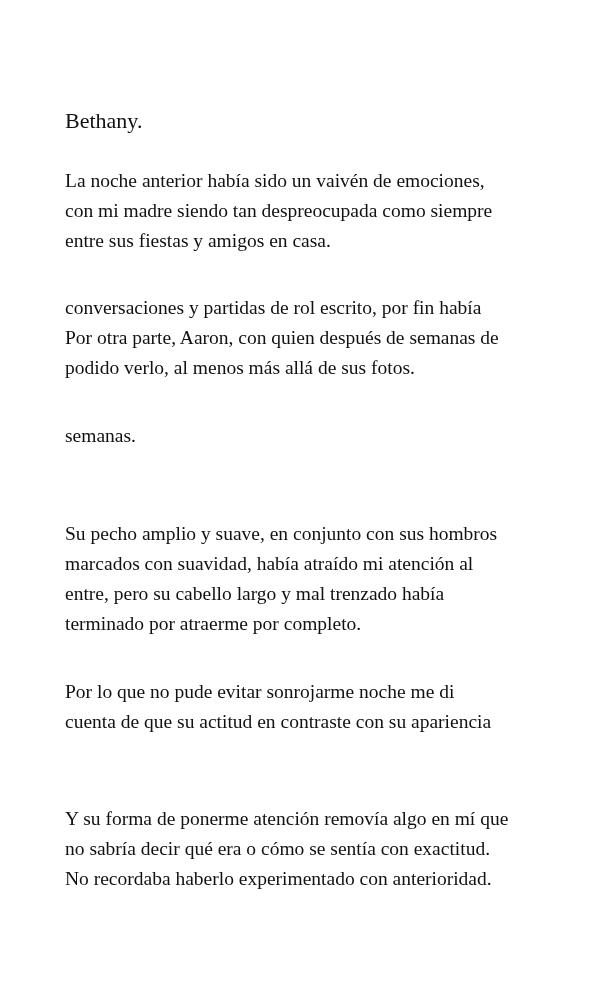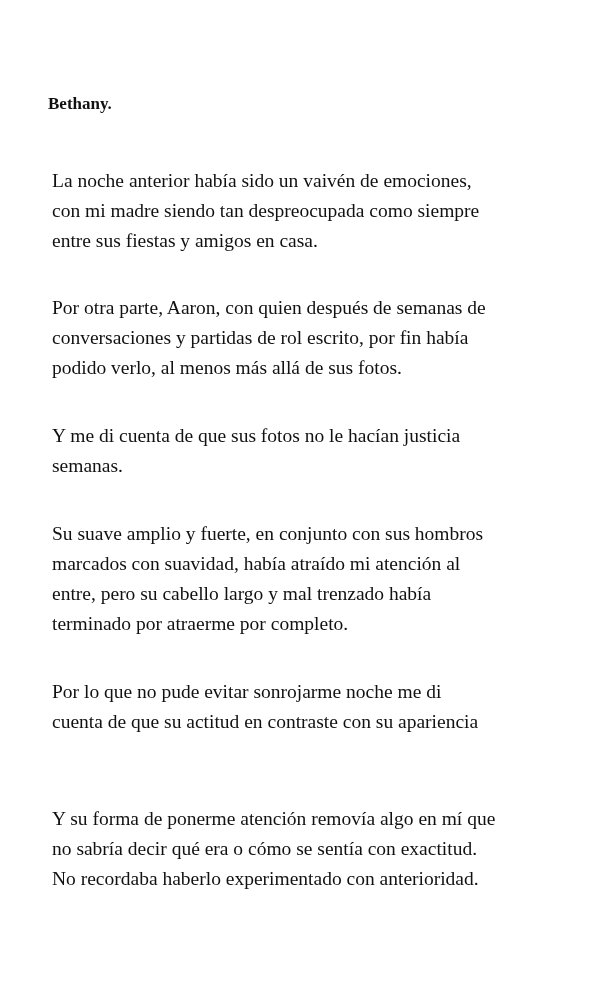--- a/index.html
+++ b/index.html
@@ -18,29 +18,29 @@
     .page {
       position: absolute;
       left: 48px;
       top: 0;
       width: 540px;
     }
     .title {
       position: absolute;
       left: 0;
       top: 90px;
-      font-size: 17px;
+      font-size: 22px;
       line-height: 28px;
-      margin: 0;
-      font-weight: bold;
+      margin: 17px;
+      font-weight: normal;
       white-space: nowrap;
     }
     .para {
       position: absolute;
-      left: 4px;
+      left: 17px;
       margin: 0;
       font-size: 19.5px;
       line-height: 30px;
       font-family: Liberation Serif, serif;
     }
     .line {
       display: block;
       white-space: nowrap;
     }
   </style>
@@ -50,32 +50,31 @@
 <div class="page">
   <h1 class="title">Bethany.</h1>
 
   <p class="para" style="top:166px;">
     <span class="line">La noche anterior había sido un vaivén de emociones,</span>
     <span class="line">con mi madre siendo tan despreocupada como siempre</span>
     <span class="line">entre sus fiestas y amigos en casa.</span>
   </p>
 
   <p class="para" style="top:293px;">
+    <span class="line">conversaciones y partidas de rol escrito, por fin había</span>
     <span class="line">Por otra parte, Aaron, con quien después de semanas de</span>
-    <span class="line">conversaciones y partidas de rol escrito, por fin había</span>
     <span class="line">podido verlo, al menos más allá de sus fotos.</span>
   </p>
 
   <p class="para" style="top:421px;">
-    <span class="line">Y me di cuenta de que sus fotos no le hacían justicia</span>
     <span class="line">semanas.</span>
   </p>
 
   <p class="para" style="top:519px;">
-    <span class="line">Su suave amplio y fuerte, en conjunto con sus hombros</span>
+    <span class="line">Su pecho amplio y suave, en conjunto con sus hombros</span>
     <span class="line">marcados con suavidad, había atraído mi atención al</span>
     <span class="line">entre, pero su cabello largo y mal trenzado había</span>
     <span class="line">terminado por atraerme por completo.</span>
   </p>
 
   <p class="para" style="top:677px;">
     <span class="line">Por lo que no pude evitar sonrojarme noche me di</span>
     <span class="line">cuenta de que su actitud en contraste con su apariencia</span>
   </p>
 

